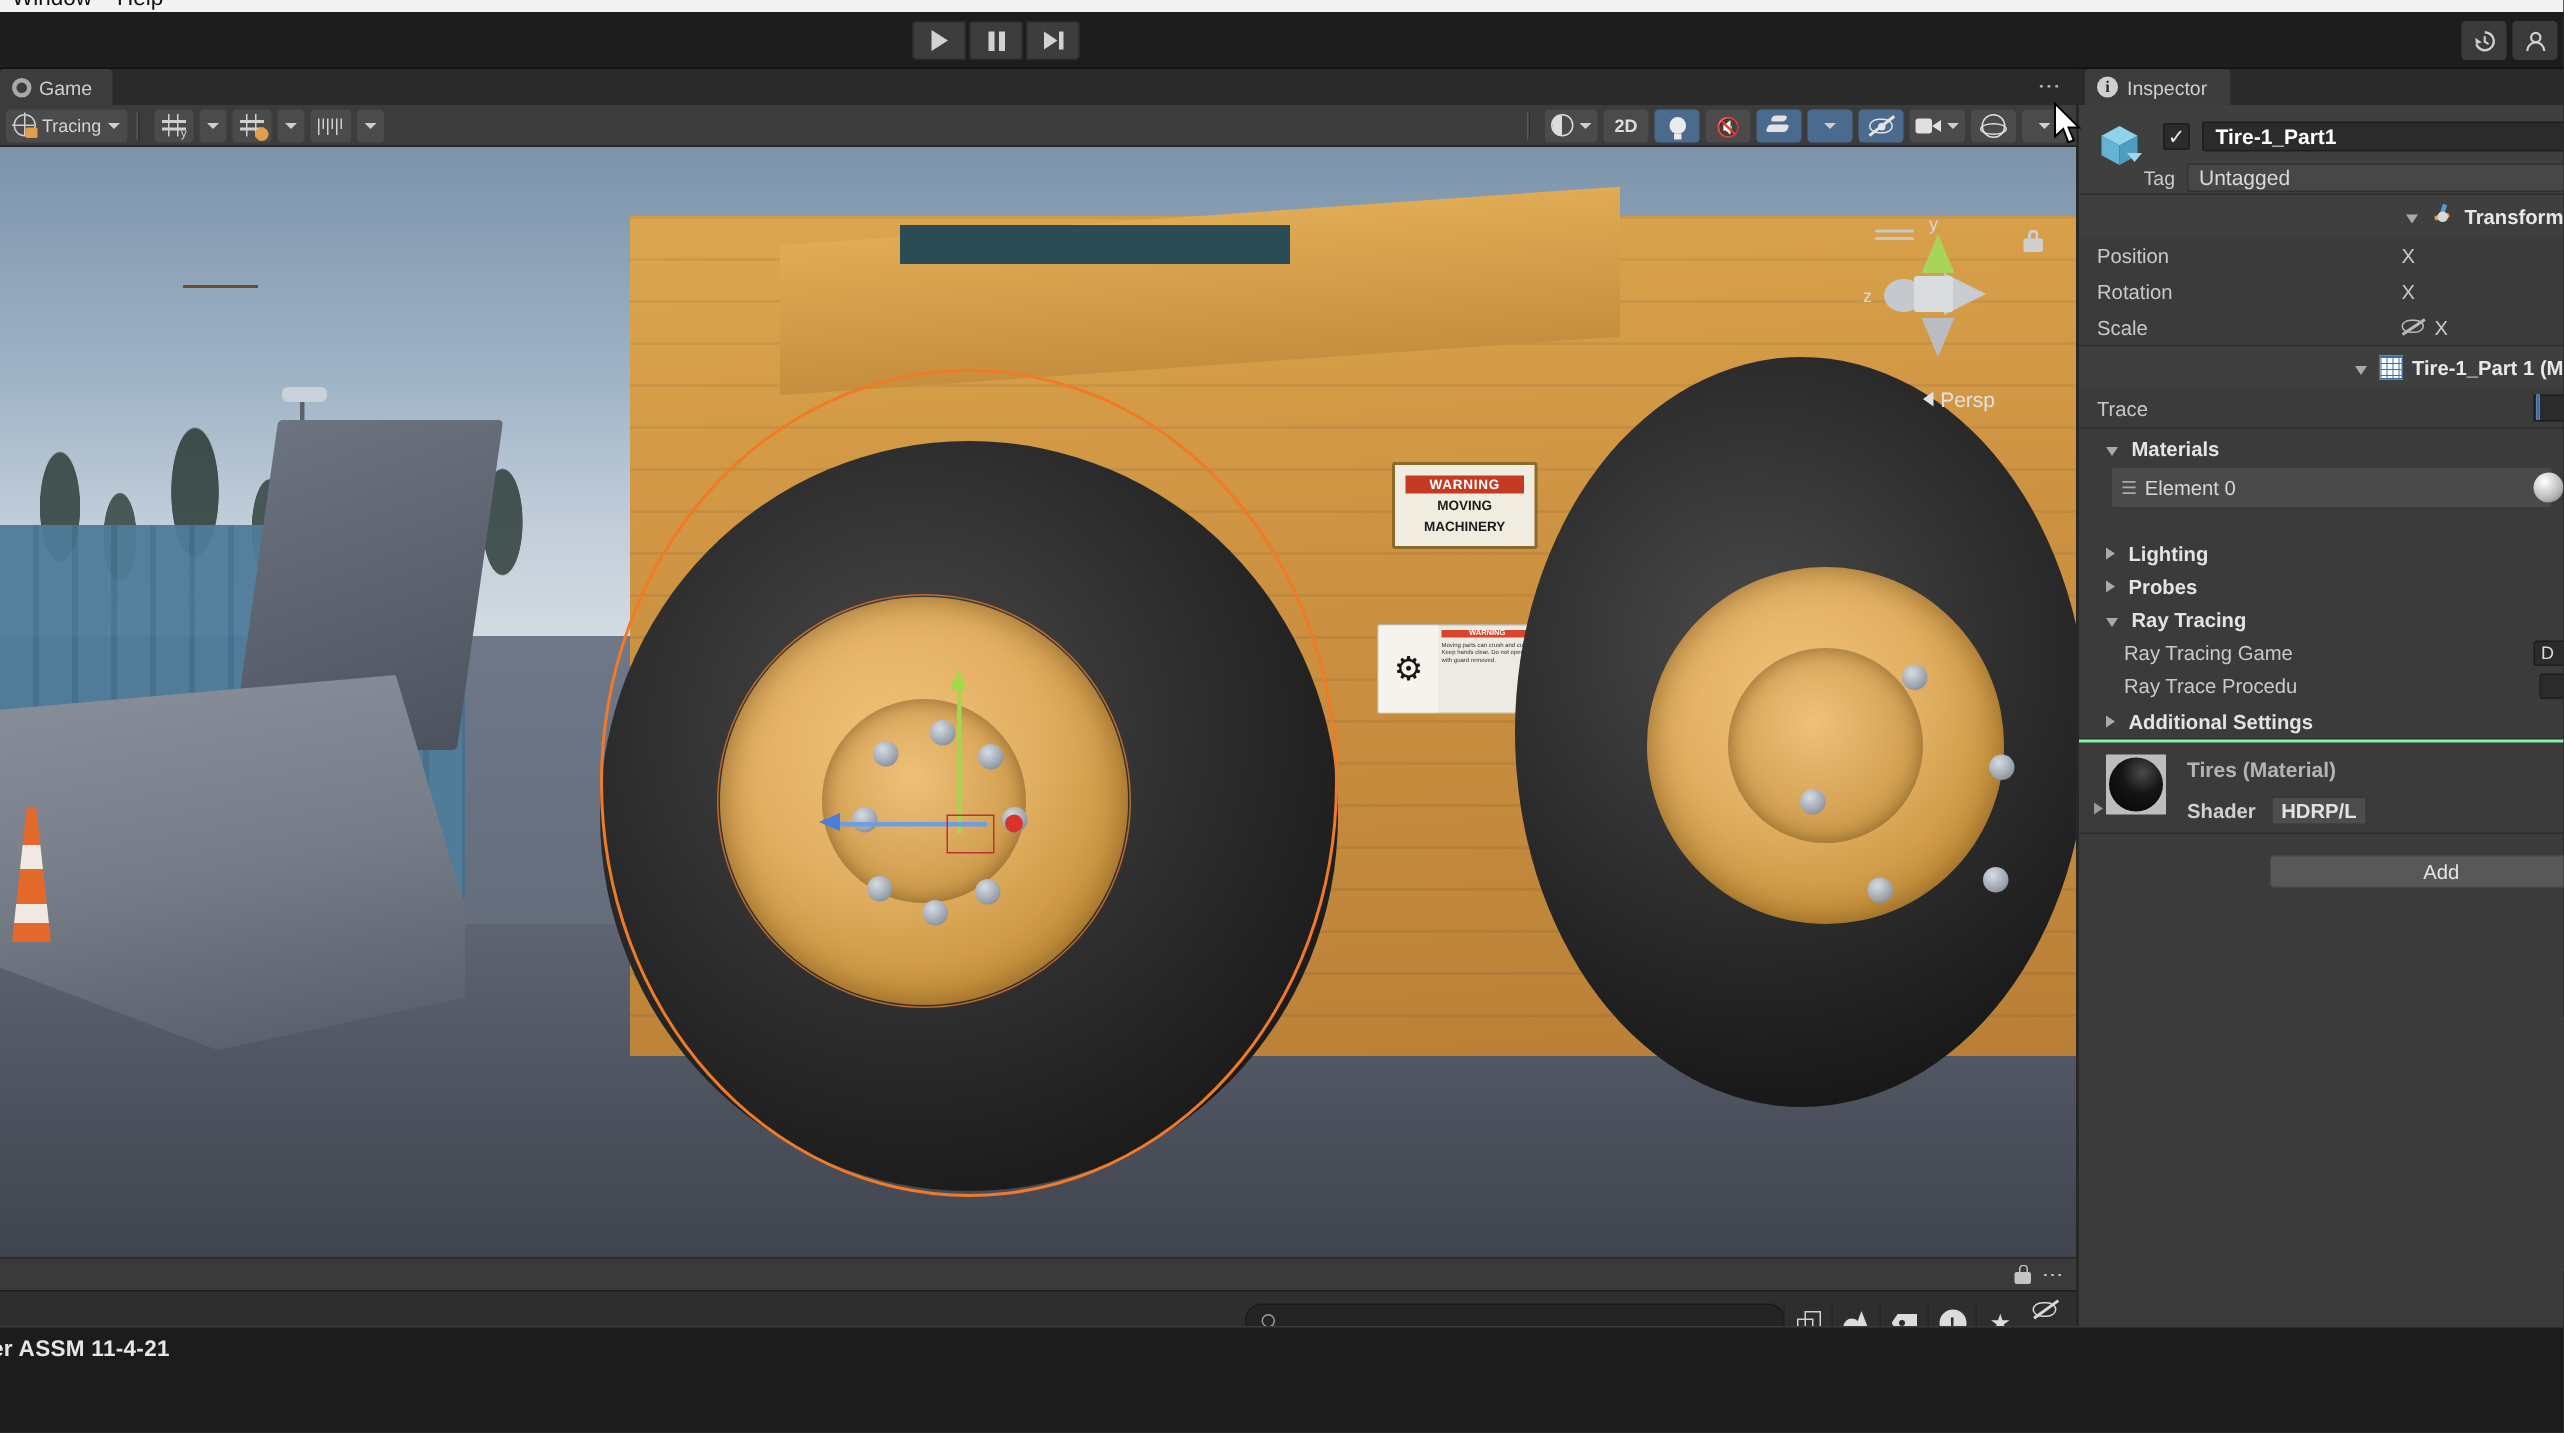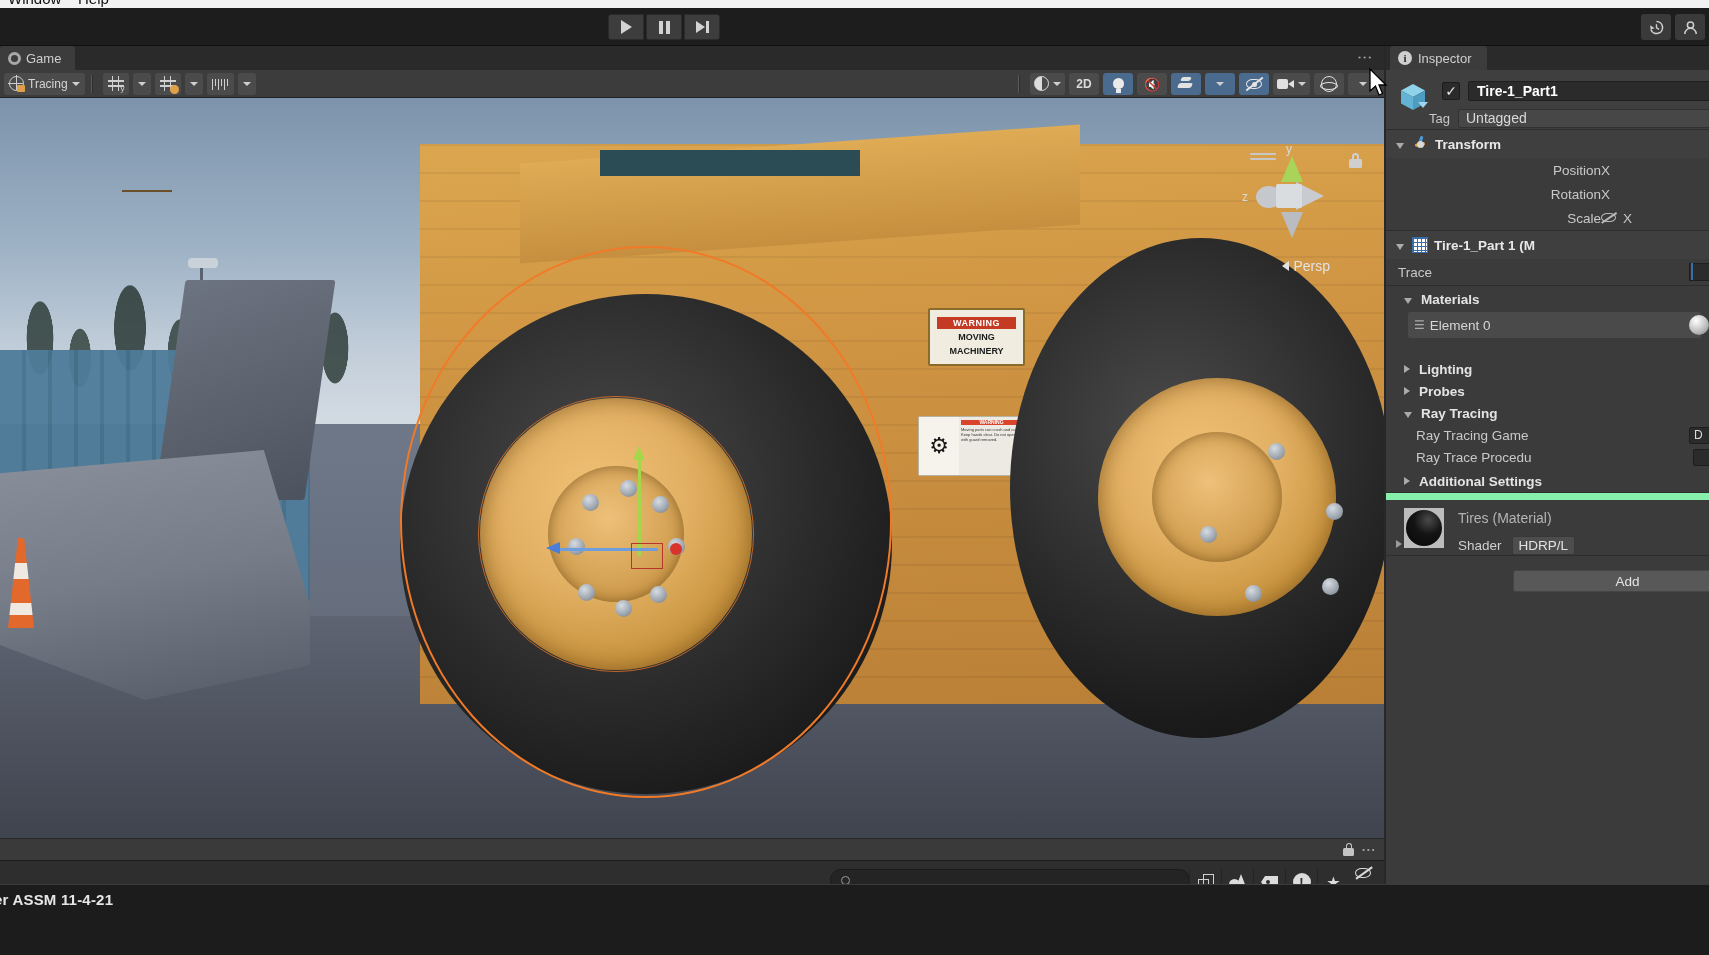--- a/index.html
+++ b/index.html
@@ -293,21 +293,21 @@
   .chk::after { content:'✓'; color:#e6e6e6; font-size:14px; line-height:14px; }
   .nameField { position:absolute; left:82px; top:11px; right:-4px; height:20px; background:#2b2b2b;
                border:1px solid #1e1e1e; border-radius:2px; color:#fff; font-size:14px; font-weight:bold;
                display:flex; align-items:center; padding-left:8px; }
   .tagRow { position:absolute; left:0; top:38px; right:0; height:20px; display:flex; align-items:center; }
   .tagLabel { width:72px; text-align:right; color:#c8c8c8; font-size:13px; padding-right:8px; }
   .tagVal { flex:1; height:19px; background:#474747; border:1px solid #323232; border-radius:2px;
             color:#d9d9d9; font-size:14px; display:flex; align-items:center; padding-left:7px; margin-right:-10px; }
 
   .comp { border-bottom:1px solid #2d2d2d; }
-  .comp-hdr { height:28px; display:flex; align-items:center; gap:6px; padding-left:6px; background:#3f3f3f; }
+  .comp-hdr { height:28px; display:flex; align-items:center; gap:6px; padding-left:22px; background:#3f3f3f;justify-content:flex-end; }
   .foldout { width:0; height:0; border-left:6px solid #aaa; border-top:4.5px solid transparent;
              border-bottom:4.5px solid transparent; margin-left:4px; margin-right:2px; flex:none; }
   .foldout.open { border-left:4.5px solid transparent; border-right:4.5px solid transparent;
                   border-top:6px solid #aaa; border-bottom:none; margin-top:3px; }
   .comp-title { color:#e8e8e8; font-size:13.5px; font-weight:bold; }
 
   .transformic { width:17px; height:17px; position:relative; flex:none; }
   .transformic .ax1 { position:absolute; left:7px; top:0; width:3px; height:10px; background:#4a9be0;
                       transform: rotate(18deg); border-radius:1px; }
   .transformic .ax2 { position:absolute; left:3px; top:7px; width:10px; height:3px; background:#e0a24a;
@@ -322,21 +322,21 @@
   .meshrendic .g { position:absolute; left:0; top:0; width:13px; height:13px; background:#fff; border:1.3px solid #3a6ea8;
             background-image: linear-gradient(#3a6ea8 1px, transparent 1px), linear-gradient(90deg,#3a6ea8 1px, transparent 1px);
             background-size: 3.5px 3.5px; }
   .meshrendic .d { position:absolute; right:0; bottom:0; width:7px; height:7px; border-radius:50%;
                    background:#cfcfcf; border:1.2px solid #3a3a3a; }
 
   .chk-sm { width:16px; height:16px; background:#2b2b2b; border:1px solid #1c1c1c; border-radius:2px;
             display:flex; align-items:center; justify-content:center; flex:none; }
   .chk-sm::after { content:'✓'; color:#e6e6e6; font-size:12px; line-height:12px; }
 
-  .prow { height:24px; display:flex; align-items:center; color:#c9c9c9; font-size:13.5px;text-align:right; }
+  .prow { height:24px; display:flex; align-items:center; color:#c9c9c9; font-size:13.5px; }
   .prow .lbl { padding-left:12px; width:215px; }
   .prow .xcol { color:#c9c9c9; font-size:13.5px; }
   .eyeoff-sm { width:16px; height:11px; position:relative; margin-right:6px; }
   .eyeoff-sm .e { position:absolute; left:0; top:0.5px; width:15px; height:9px;
                   border:1.5px solid #b9b9b9; border-radius:50% / 60%; }
   .eyeoff-sm .s { position:absolute; left:-1px; top:4.5px; width:18px; height:1.5px; background:#b9b9b9;
                   transform: rotate(-34deg); }
 
   .srow { height:26px; display:flex; align-items:center; color:#c9c9c9; font-size:13.5px; padding-left:12px; gap:6px; }
   .meshField { position:absolute; right:-6px; width:26px; height:18px; background:#2b2b2b; border:1px solid #1e1e1e; }
@@ -347,21 +347,21 @@
   .eqic { color:#aaa; font-size:12px; letter-spacing:-1px; }
   .matorb { margin-left:auto; width:20px; height:20px; border-radius:50%;
             background: radial-gradient(circle at 36% 30%, #fff, #b9b9b9 60%, #6f6f6f 100%); margin-right:-8px; }
 
   .frow { height:22px; display:flex; align-items:center; gap:7px; padding-left:8px;
           color:#e4e4e4; font-size:13.5px; font-weight:bold; }
   .frow.sub { padding-left:30px; font-weight:normal; color:#c9c9c9; }
   .smallfield { height:17px; background:#2b2b2b; border:1px solid #1e1e1e; border-radius:2px;
                 color:#dcdcdc; font-size:12px; display:flex; align-items:center; padding:0 4px; }
 
-  .matpreview { border-top:7px solid #86efac; padding:8px 0 6px 0; position:relative; height:56px; }
+  .matpreview { border-top:2px solid #86efac; padding:8px 0 6px 0; position:relative; height:56px;font-weight:bold; }
   .matsphere { position:absolute; left:18px; top:8px; width:40px; height:40px; background:#bdbdbd; padding:2px; }
   .matsphere .s { width:100%; height:100%; border-radius:50%;
                   background: radial-gradient(circle at 62% 28%, #4a4a4a 0%, #141414 42%, #060606 100%); }
   .mattitle { position:absolute; left:72px; top:10px; color:#b4b4b4; font-size:14px; }
   .shaderrow { position:absolute; left:72px; top:36px; display:flex; align-items:center; gap:10px; }
   .shaderlbl { color:#d0d0d0; font-size:13.5px; }
   .shaderval { background:#4d4d4d; border:1px solid #383838; border-radius:2px; color:#e2e2e2;
                font-size:13.5px; padding:1px 6px; }
   .smallcaret { position:absolute; left:10px; top:40px; width:0; height:0;
                 border-left:6px solid #9a9a9a; border-top:4.5px solid transparent; border-bottom:4.5px solid transparent; }

